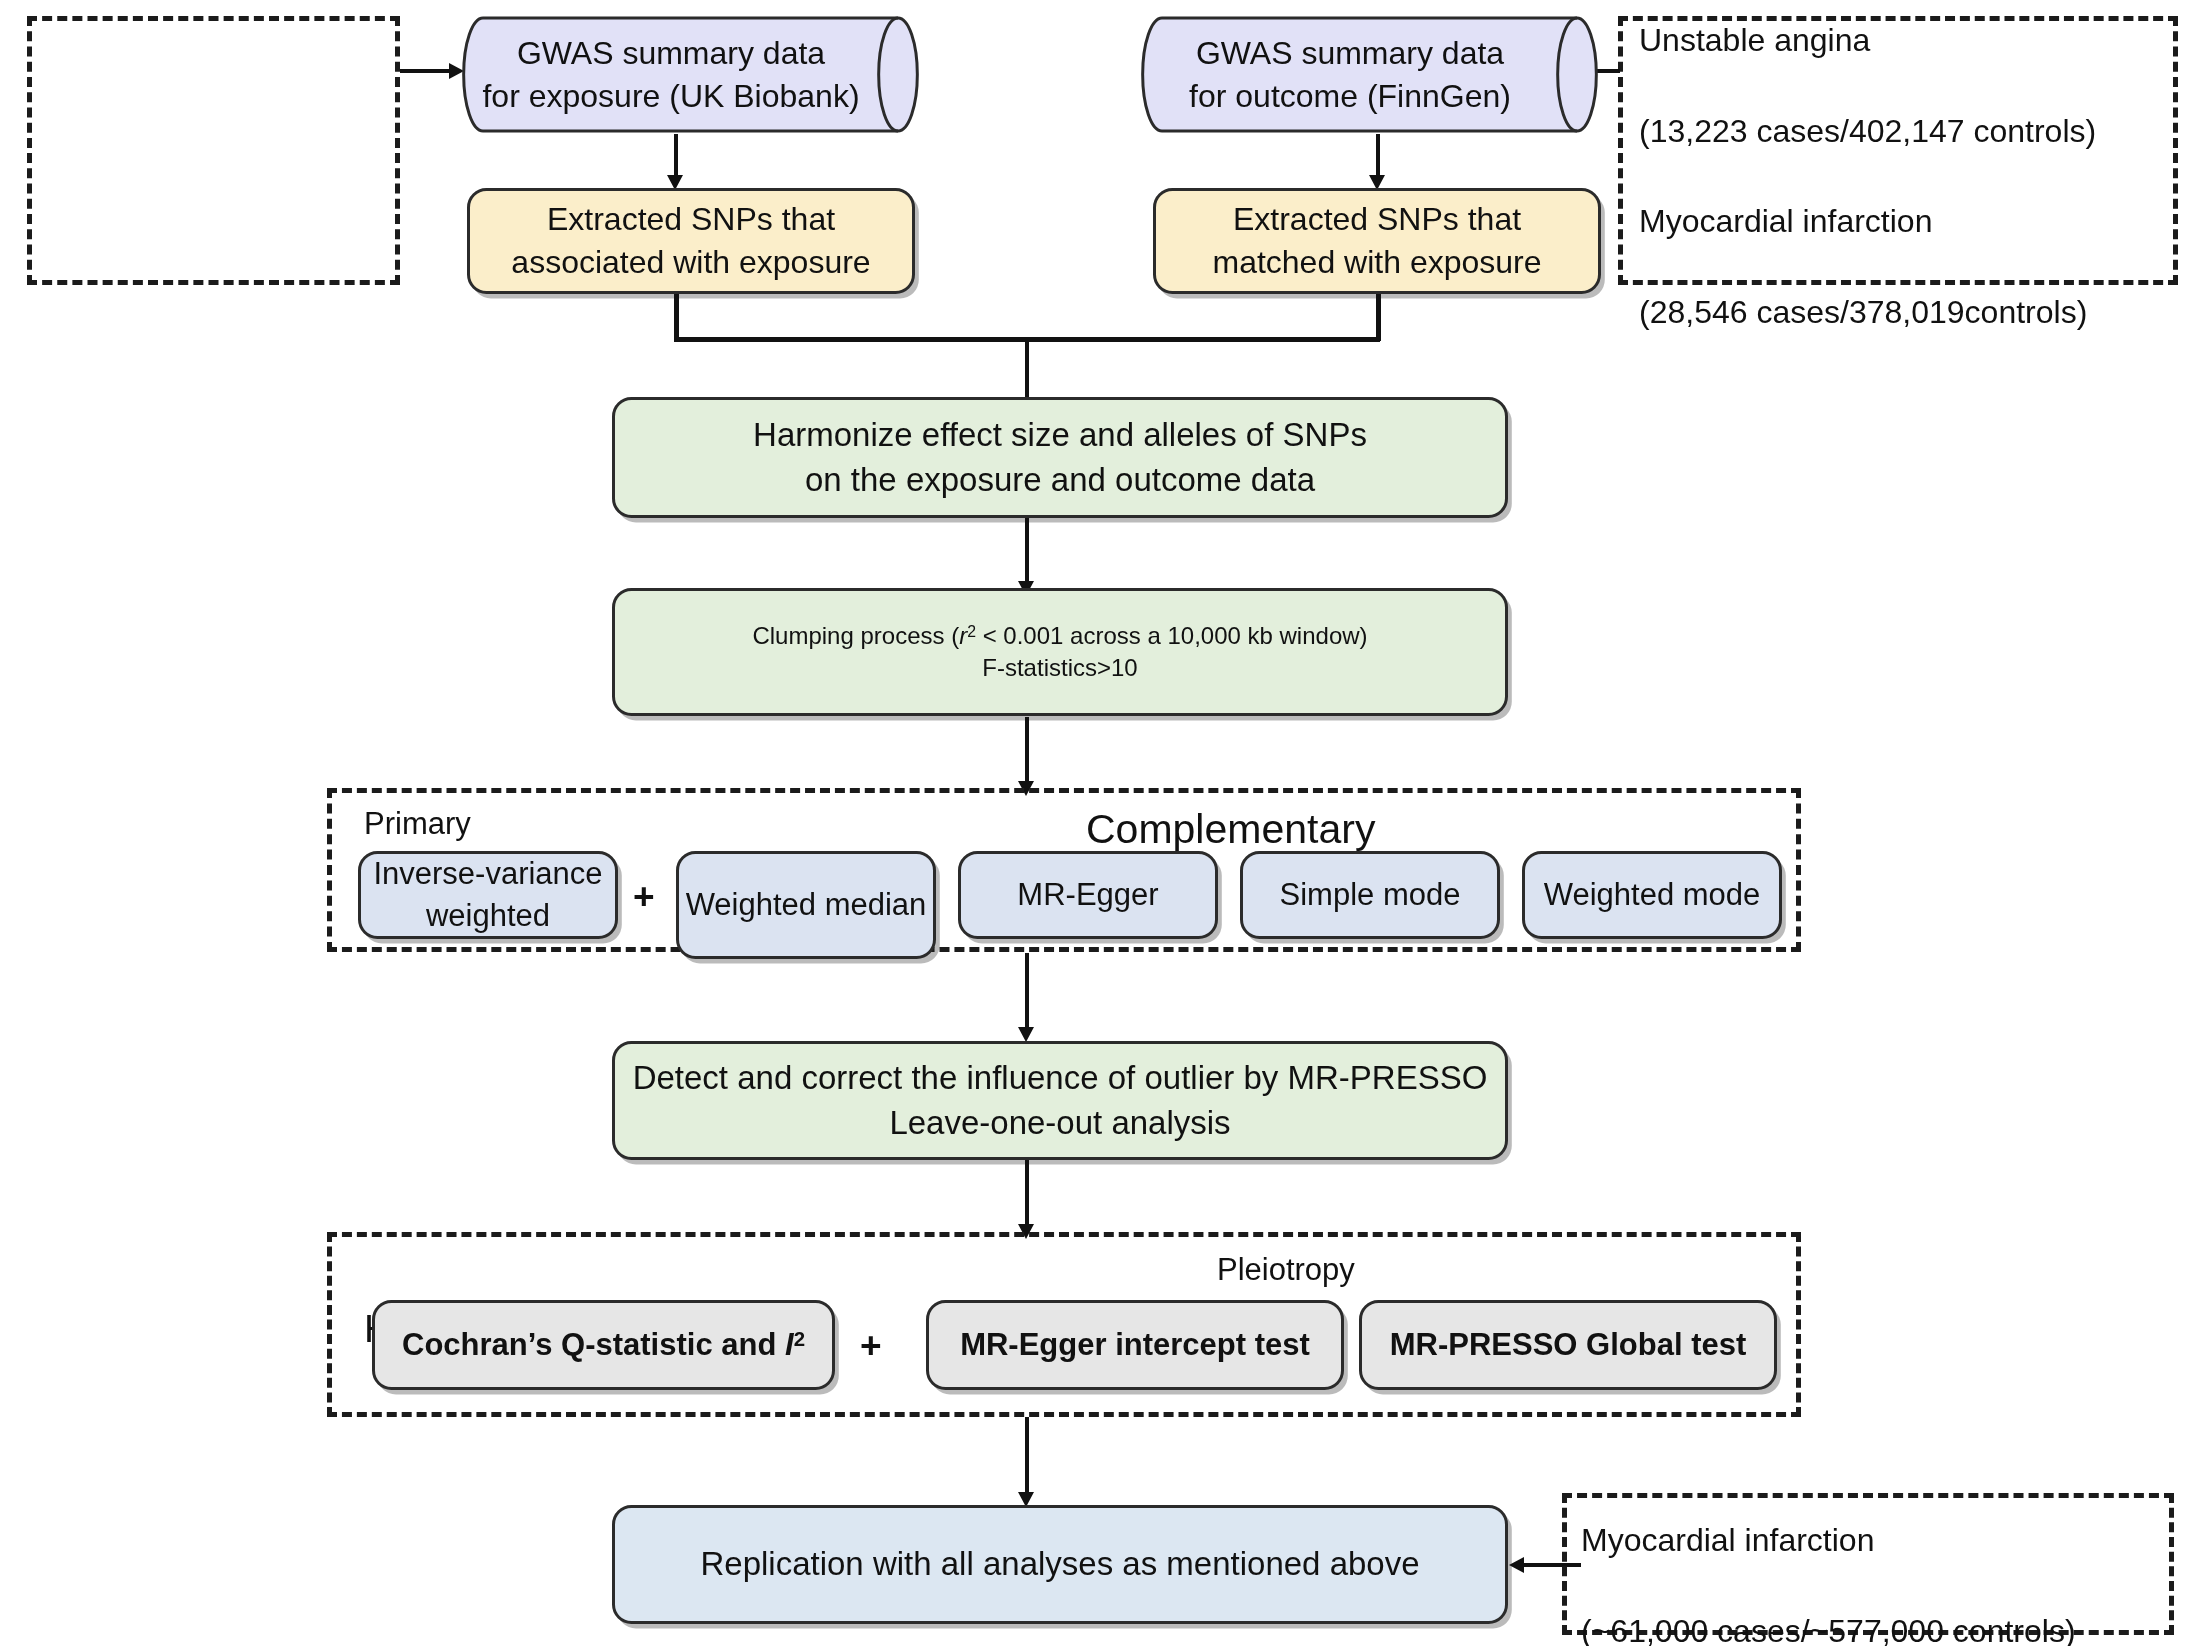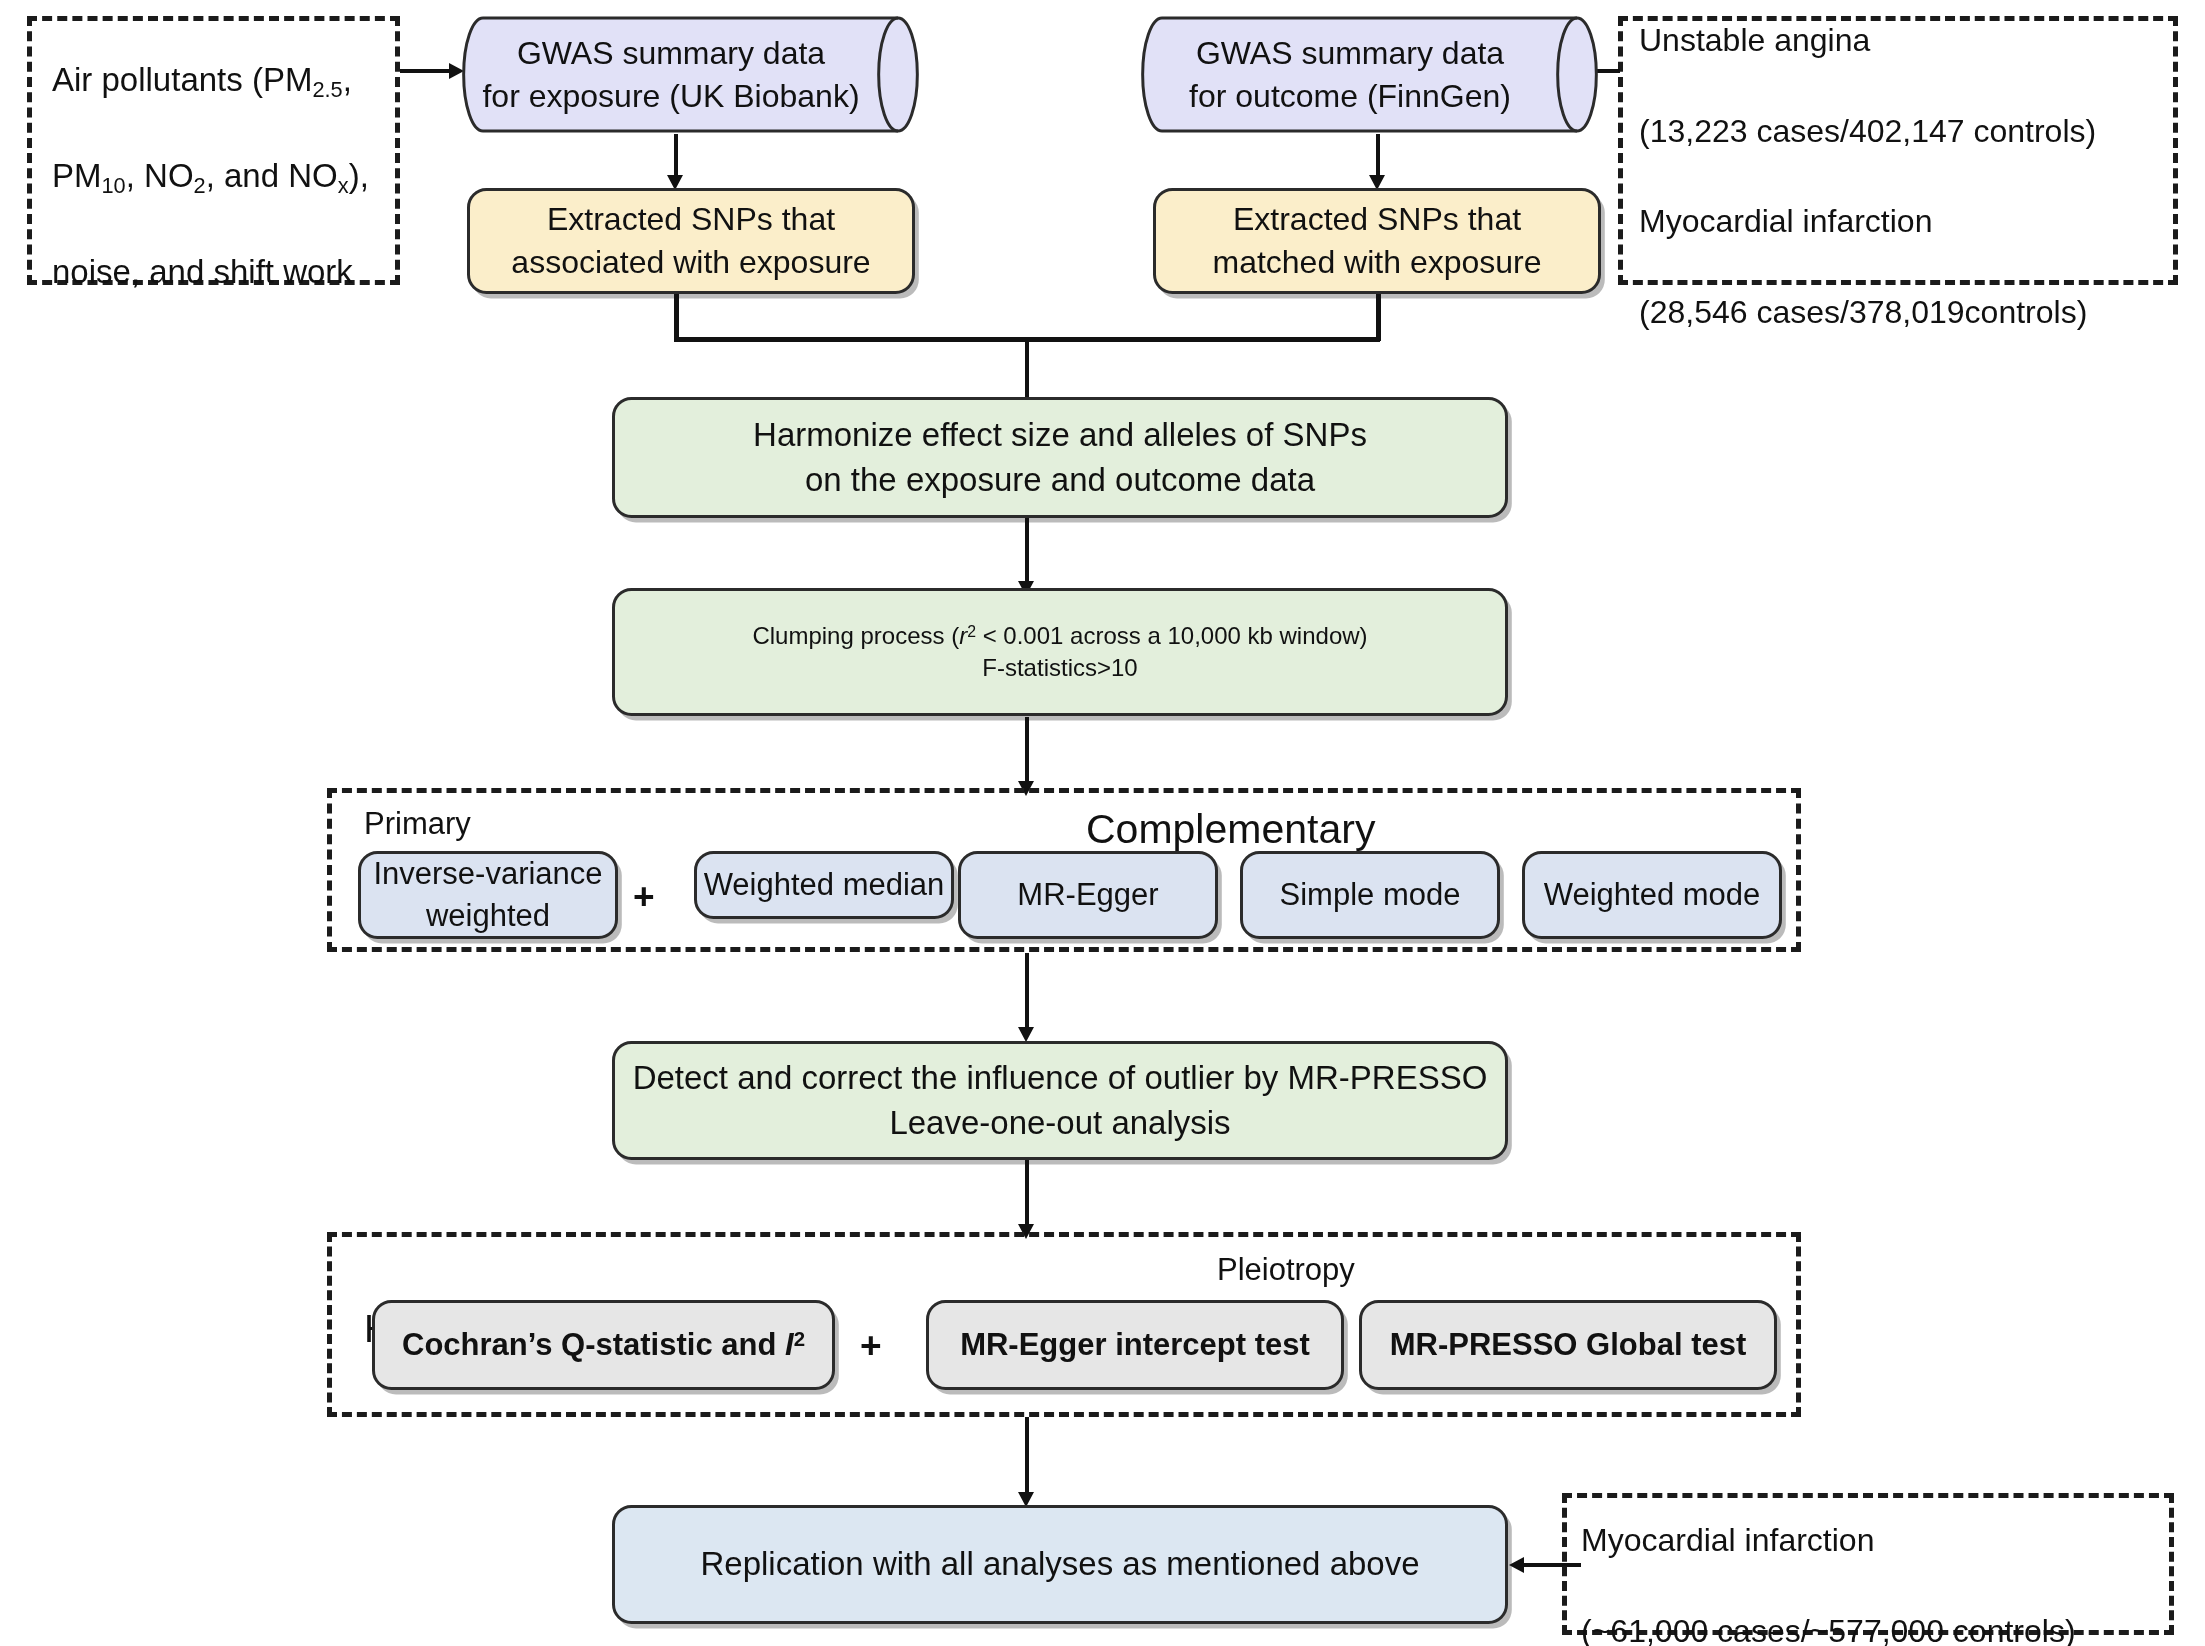--- a/index.html
+++ b/index.html
@@ -108,27 +108,20 @@
   sub{font-size:0.66em;vertical-align:-0.28em;}
   sup{font-size:0.66em;vertical-align:0.42em;}
   .ital{font-style:italic;}
 </style>
 </head>
 <body>
 
 <div id="canvas">
 
   <div class="dashbox" style="left:27px; top:16.4px; width:373px; height:269px;"></div>
-  <div class="plain-text" style="left:52px; top:67px; width:332px; height:172px; font-size:33px;">
-    <div>
-      <span><span>Air pollutants (PM</span><sub>2.5</sub><span>,</span></span><br>
-      <span><span>PM</span><sub>10</sub><span>, NO</span><sub>2</sub><span>, and NO</span><sub>x</sub><span>),</span></span><br>
-      <span>noise, and shift work</span>
-    </div>
-  </div>
 
   <div class="hline" style="left:400px; top:69px; width:52px;"></div>
   <div class="arrow-right" style="left:449px; top:63px;"></div>
 
   <div class="cyl" style="left:463px; top:15px; width:455px; height:119px; font-size:32px;">
     <svg width="455" height="119" viewBox="0 0 610 160" aria-hidden="true">
       <path d="M26,4 H584 A26,76 0 0 1 584,156 H26 A26,76 0 0 1 26,4 Z" fill="#e1e1f7" stroke="#2b2b2b" stroke-width="4"></path>
       <path d="M584,4 A26,76 0 0 0 584,156" fill="none" stroke="#2b2b2b" stroke-width="4"></path>
     </svg>
     <div class="cyl-label">GWAS summary data
@@ -194,21 +187,21 @@
   <div class="dashbox" style="left:327px; top:788px; width:1474px; height:164px;"></div>
 
   <div class="caption" style="left:364px; top:807px; font-size:31px;">Primary</div>
   <div class="caption" style="left:1086px; top:807px; font-size:41px;">Complementary</div>
 
   <div class="node fill-blue" style="left:358px; top:851px; width:260px; height:88px; font-size:31px; white-space:pre-line;">Inverse-variance
 weighted</div>
 
   <div class="plus" style="left:633px; top:878px;">+</div>
 
-  <div class="node fill-blue" style="left:676px; top:851px; width:260px; height:68px; font-size:31px;margin-left:18px;">Weighted median</div>
+  <div class="node fill-blue" style="left:676px; top:851px; width:260px; height:108px; font-size:31px;">Weighted median</div>
   <div class="node fill-blue" style="left:958px; top:851px; width:260px; height:88px; font-size:31px;">MR-Egger</div>
   <div class="node fill-blue" style="left:1240px; top:851px; width:260px; height:88px; font-size:31px;">Simple mode</div>
   <div class="node fill-blue" style="left:1522px; top:851px; width:260px; height:88px; font-size:31px;">Weighted mode</div>
 
   <div class="vline" style="left:1025px; top:953px; height:81px;"></div>
   <div class="arrow-down" style="left:1018px; top:1027px;"></div>
 
   <div class="node fill-green" style="left:612px; top:1041px; width:896px; height:119px; font-size:33px; white-space:pre-line;">Detect and correct the influence of outlier by MR-PRESSO
 Leave-one-out analysis</div>
 

